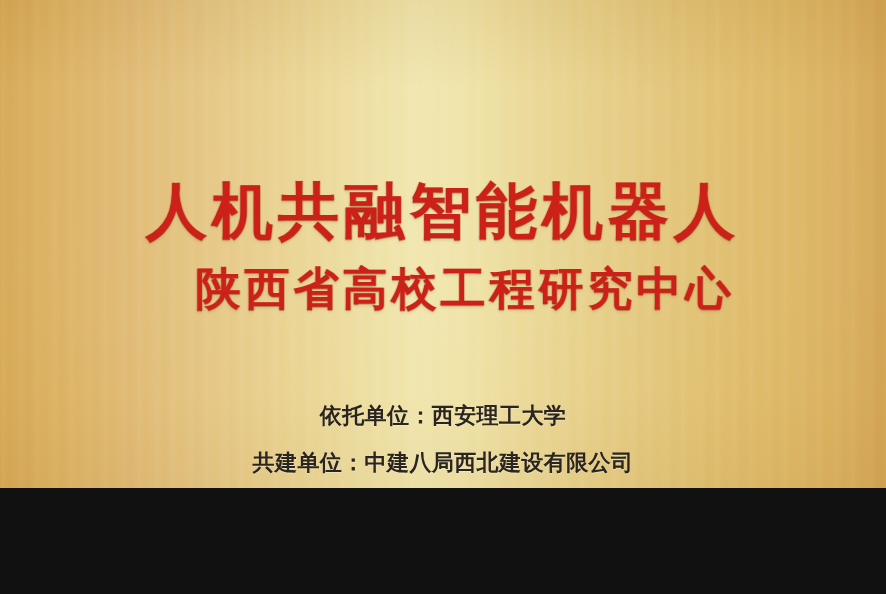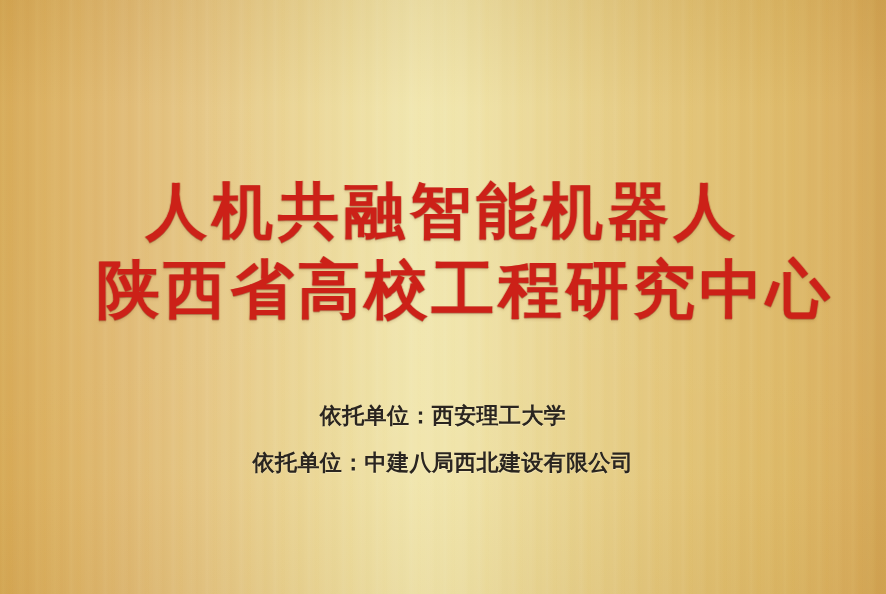--- a/index.html
+++ b/index.html
@@ -5,21 +5,21 @@
 <style>
   html, body {
     margin: 0;
     padding: 0;
     background: #111;
   }
 
   #plaque {
     position: relative;
     width: 886px;
-    height: 594px;
+    height: 488px;
     overflow: hidden;
     font-family: "Liberation Sans", "DejaVu Sans", sans-serif;
     
     background:
       linear-gradient(90deg,
         #d6a855 0%,
         #dcb263 6%,
         #e0ba74 14%,
         #e5c684 23%,
         #ead493 33%,
@@ -91,21 +91,21 @@
     letter-spacing: 5px;
     white-space: nowrap;
     text-shadow:
        0 1px 0 rgba(120,15,10,0.32),
        1px 0 0 rgba(160,25,15,0.22),
       -1px 0 0 rgba(160,25,15,0.18),
        0 2px 3px rgba(110,60,10,0.18);
   }
 
   .title-line.line-2 {
-    font-size: 63px;
+    font-size: 45px;
     letter-spacing: 4px;
     margin-left: 44px;
   }
 
   
   .affiliations {
     position: absolute;
     top: 392px;
     left: 0;
     width: 100%;
@@ -138,17 +138,17 @@
 
   <div id="content">
 
     <div class="title-block">
       <div class="title-line line-1">人机共融智能机器人</div>
       <div class="title-line line-2">陕西省高校工程研究中心</div>
     </div>
 
     <div class="affiliations">
       <div class="affil-line">依托单位：西安理工大学</div>
-      <div class="affil-line">依托单位：中建八局西北建设有限公司</div>
+      <div class="affil-line">共建单位：中建八局西北建设有限公司</div>
     </div>
 
   </div>
 </div>
 
 </body></html>

